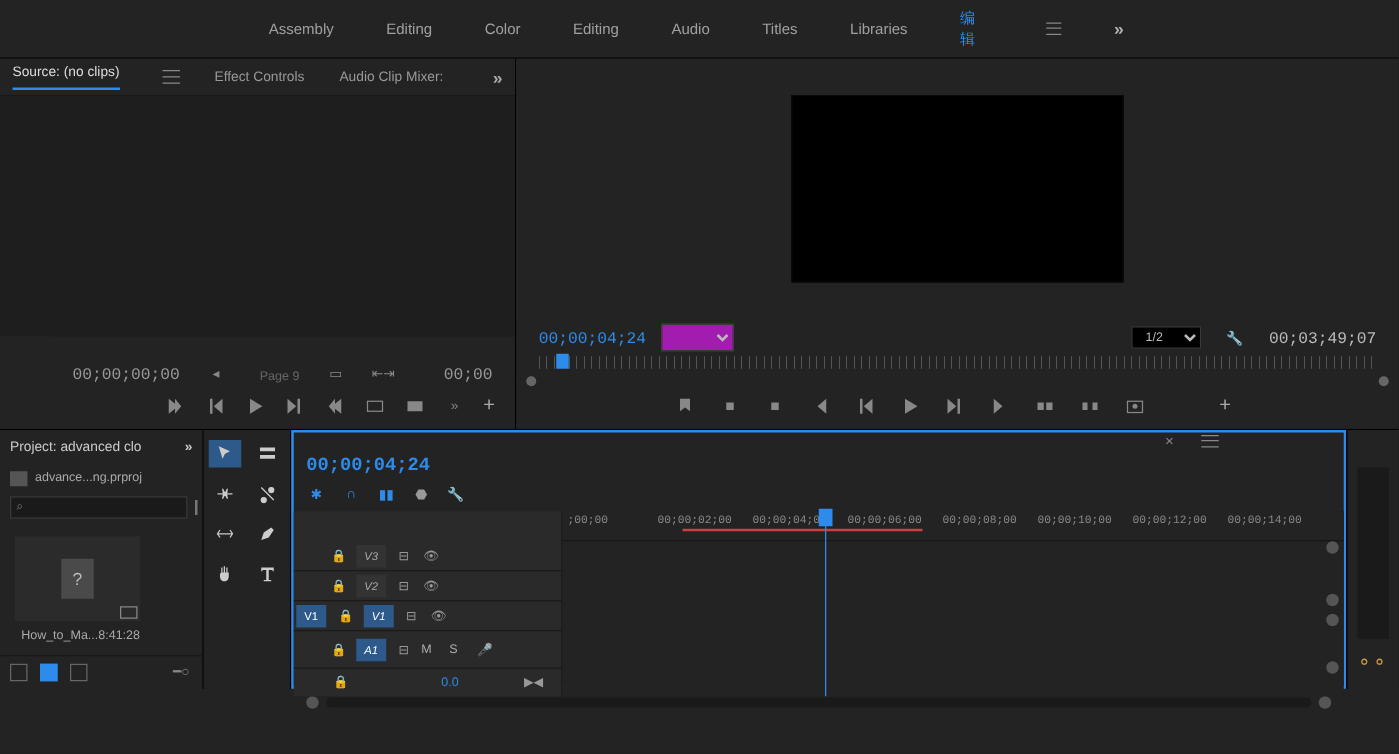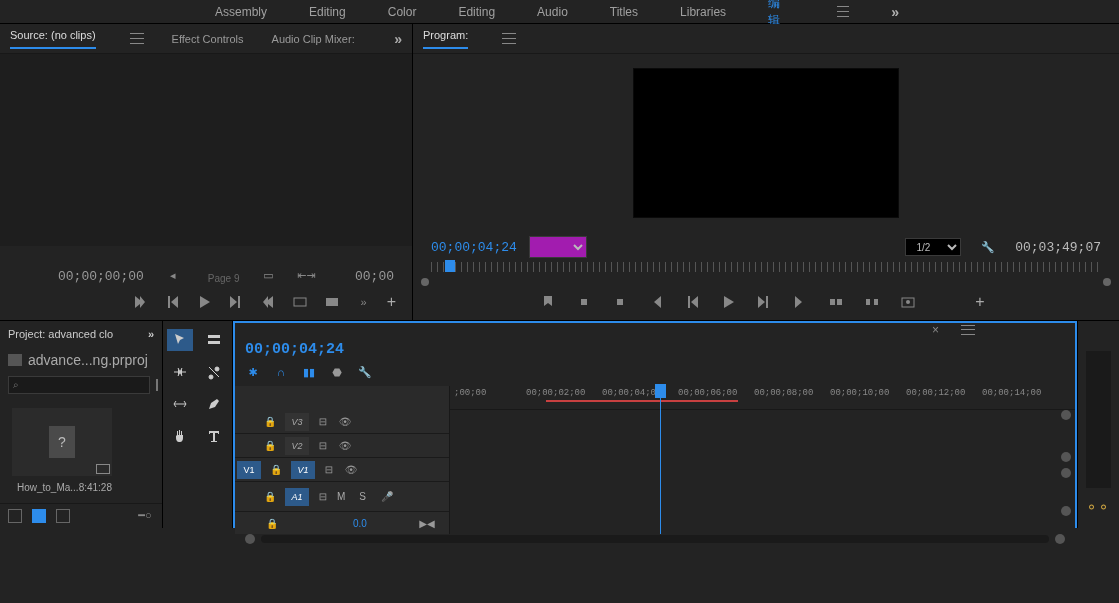--- a/index.html
+++ b/index.html
@@ -1,19 +1,19 @@
 <!DOCTYPE html>
 <html><head>
 <meta charset="utf-8">
 <style>
 * { margin: 0; padding: 0; box-sizing: border-box; font-family: -apple-system, "Segoe UI", Arial, sans-serif; }
 body { background: #232323; color: #b4b4b4; font-size: 11px; width: 1119px; height: 603px; overflow: hidden; }
 
 
-.ws-tabs { height: 24px; background: #232323; display: flex; align-items: center; padding-left: 215px; gap: 42px; border-bottom: 1px solid #000; }
+.ws-tabs { height: 47px; background: #232323; display: flex; align-items: center; padding-left: 215px; gap: 42px; border-bottom: 1px solid #000; }
 .ws-tab { color: #a0a0a0; cursor: pointer; font-size: 12px; }
 .ws-tab.active { color: #2d8ceb; }
 .ws-overflow { margin-left: auto; margin-right: 220px; color: #b0b0b0; font-size: 14px; font-weight: bold; }
 
 
 .mid-row { display: flex; height: 296px; }
 .source-panel { width: 413px; background: #232323; border-right: 1px solid #000; display: flex; flex-direction: column; }
 .program-panel { flex: 1; background: #232323; display: flex; flex-direction: column; }
 
 .panel-tabs { height: 30px; display: flex; align-items: center; padding: 0 10px; gap: 28px; background: #232323; border-bottom: 1px solid #181818; }
@@ -53,21 +53,21 @@
 
 
 .bot-row { display: flex; height: 208px; border-top: 1px solid #000; }
 .project-panel { width: 163px; background: #232323; border-right: 1px solid #000; display: flex; flex-direction: column; }
 .tools-strip { width: 70px; background: #232323; border-right: 1px solid #000; padding: 8px 4px; }
 .timeline-panel { flex: 1; background: #232323; border: 2px solid #2d8ceb; display: flex; flex-direction: column; position: relative; }
 .audio-meter { width: 42px; background: #232323; border-left: 1px solid #000; position: relative; }
 
 .proj-header { height: 30px; display: flex; align-items: center; padding: 0 8px; font-size: 11px; color: #ccc; }
 .proj-header .overflow { margin-left: auto; font-weight: bold; }
-.proj-file-row { display: flex; align-items: center; gap: 6px; padding: 4px 8px; font-size: 14px; color: #aaa; }
+.proj-file-row { display: flex; align-items: center; gap: 6px; padding: 4px 8px; font-size: 10px; color: #aaa; }
 .folder-icon { width: 14px; height: 12px; background: #555; }
 .proj-search { display: flex; align-items: center; gap: 6px; padding: 4px 8px; }
 .search-input { flex: 1; background: #1a1a1a; border: 1px solid #3a3a3a; height: 18px; color: #bbb; font-size: 10px; padding: 0 4px; }
 .bin-icon { width: 14px; height: 12px; border: 1px solid #777; }
 
 .proj-thumb { margin: 10px 12px; width: 100px; }
 .thumb-box { width: 100px; height: 68px; background: #2b2b2b; display: flex; align-items: center; justify-content: center; position: relative; }
 .thumb-q { width: 26px; height: 32px; background: #4a4a4a; display: flex; align-items: center; justify-content: center; color: #bbb; font-size: 14px; }
 .thumb-badge { position: absolute; bottom: 2px; right: 2px; width: 14px; height: 10px; border: 1px solid #888; }
 .thumb-meta { display: flex; justify-content: flex-end; font-size: 10px; color: #aaa; margin-top: 6px; }
@@ -197,28 +197,20 @@
           <svg viewBox="0 0 16 16">
             <rect x="2" y="4" width="12" height="8" fill="currentColor"></rect>
           </svg>
         </span>
       <span class="tbtn">»</span>
       <span class="plus-btn">+</span>
     </div>
   </div>
 
   <div class="program-panel">
-    <div class="panel-tabs">
-      <span class="panel-tab active"><span>Program:</span></span>
-      <span class="panel-menu-icon">
-          <span></span>
-          <span></span>
-          <span></span>
-        </span>
-    </div>
     <div class="program-body">
       <div class="program-monitor"></div>
     </div>
     <div class="program-tc-row">
       <span class="program-tc-left">00;00;04;24</span>
       <select class="fit-select"><option>Fit</option></select>
       <select class="half-select"><option>1/2</option></select>
       <span class="wrench">🔧</span>
       <span class="program-tc-right">00;03;49;07</span>
     </div>

